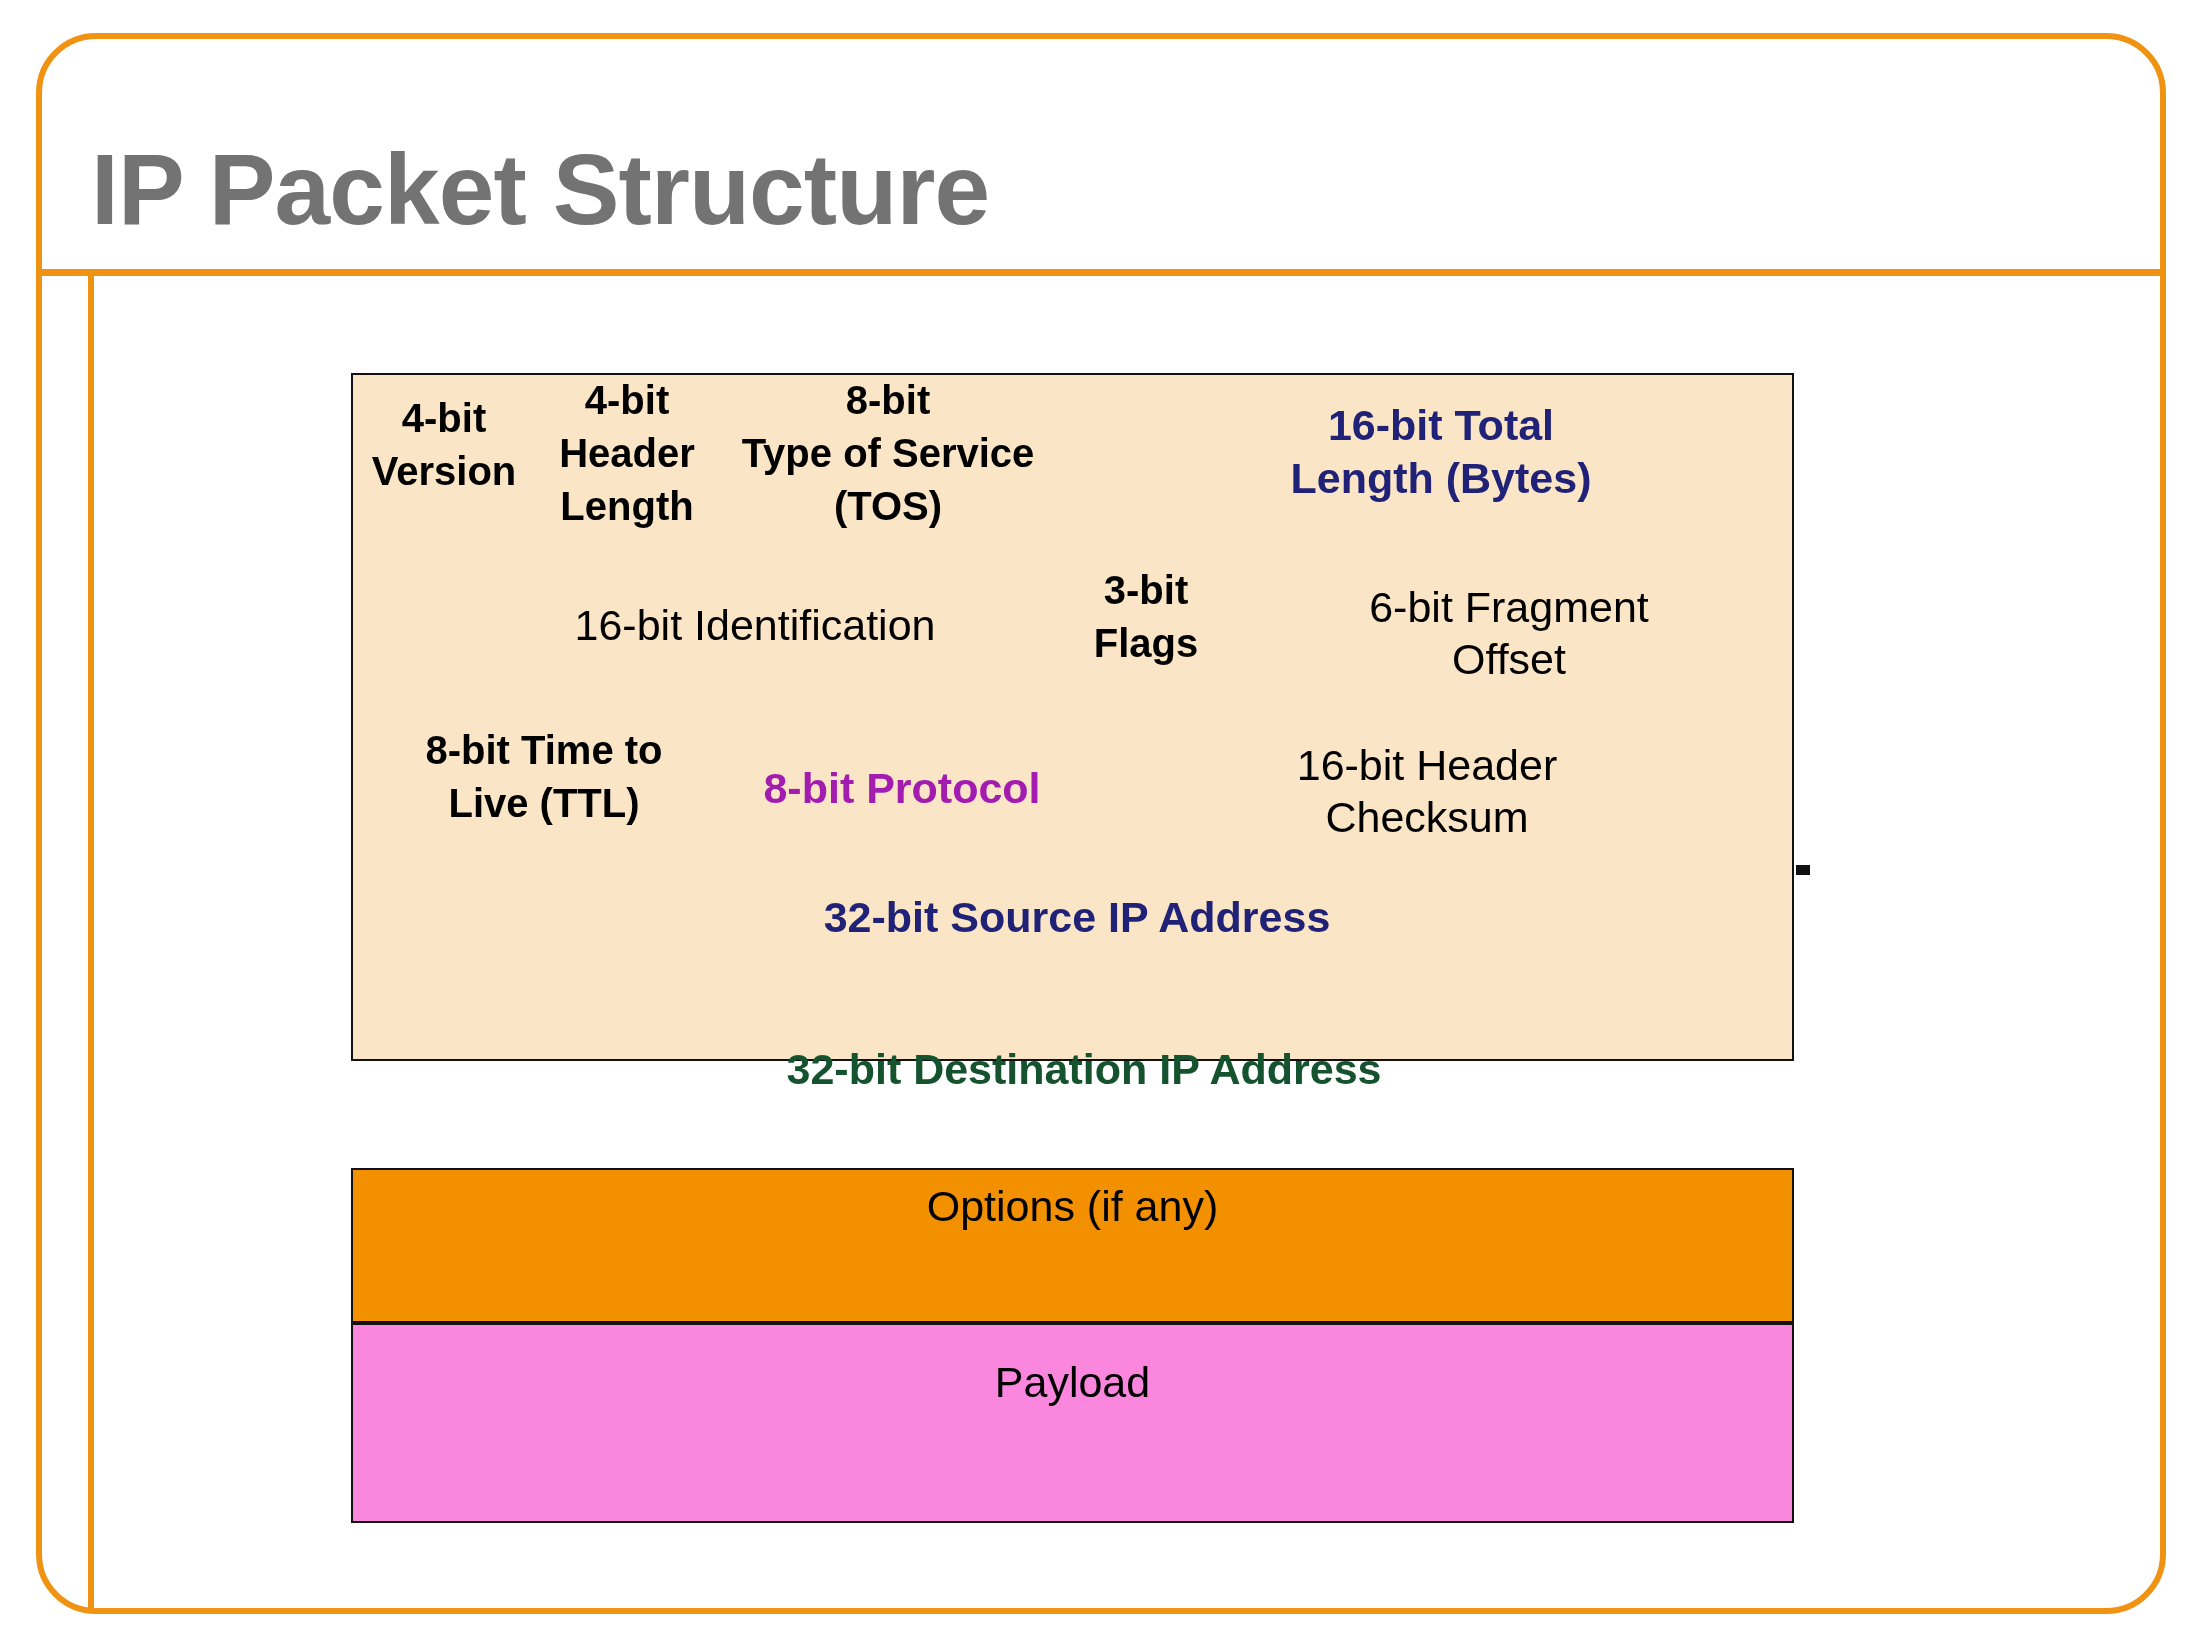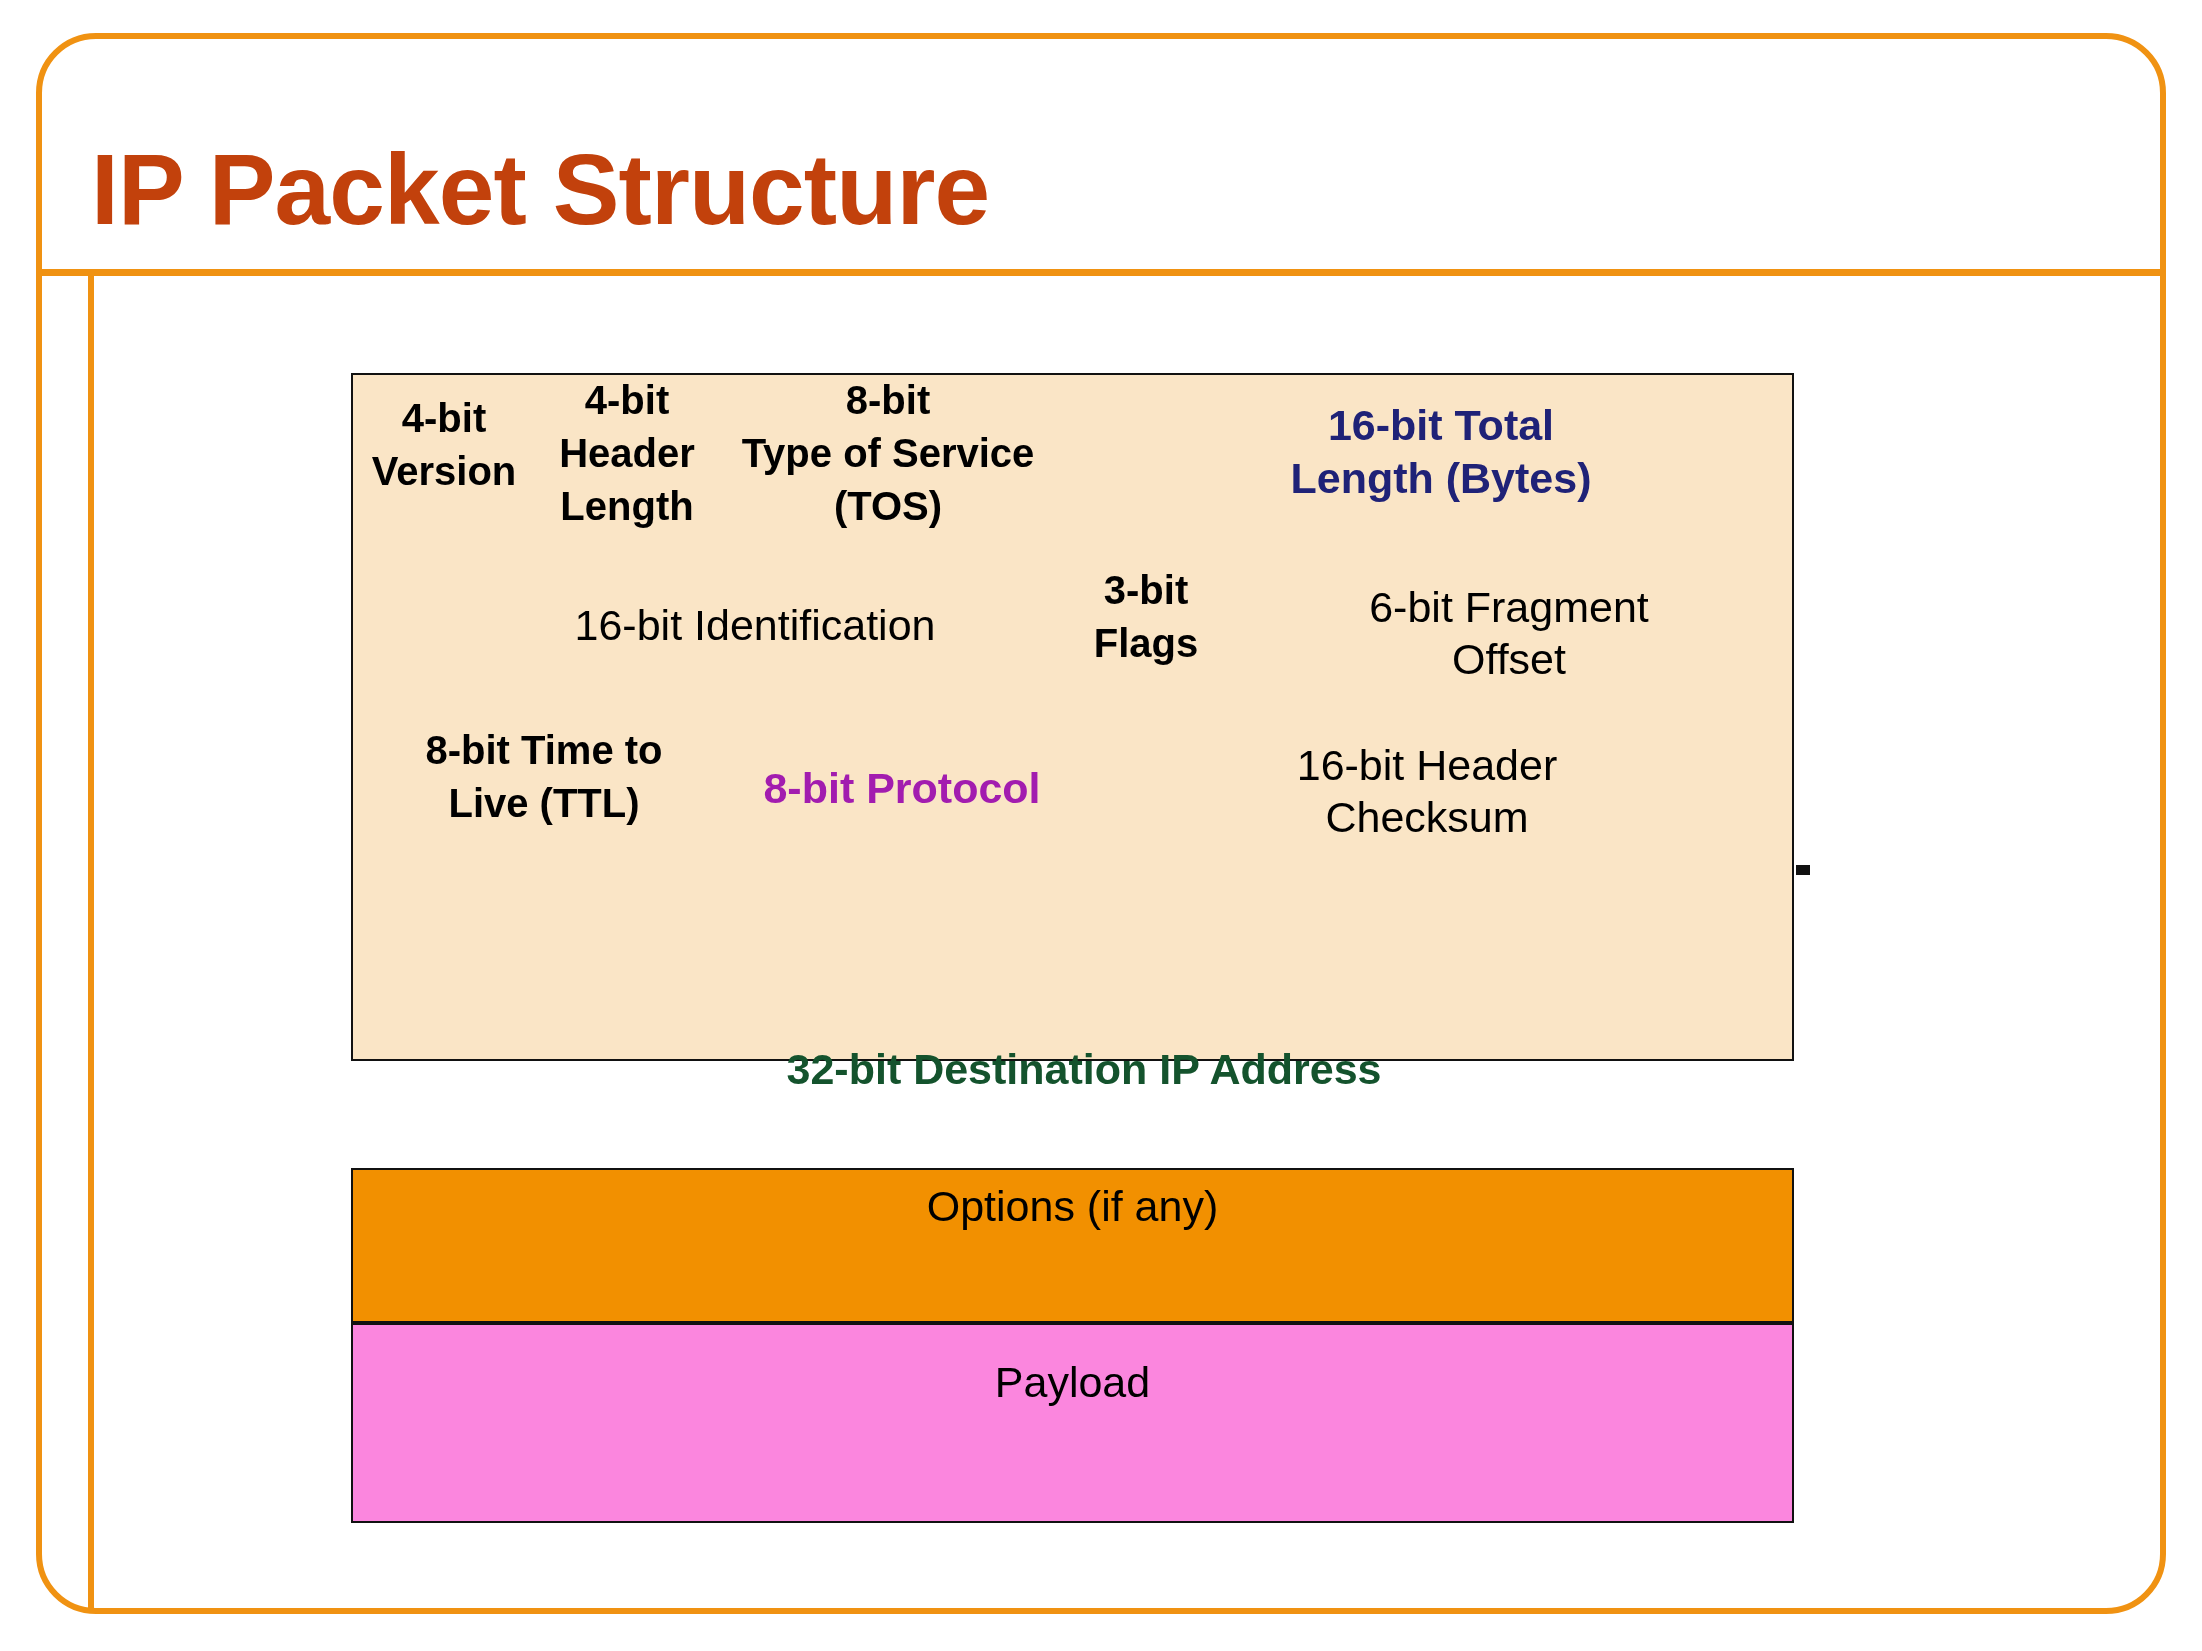--- a/index.html
+++ b/index.html
@@ -41,21 +41,21 @@
     position: absolute;
     left: 88px; top: 273px;
     width: 6px; height: 1335px;
     background: #F09212;
   }
   .title {
     position: absolute;
     left: 91px; top: 129px;
     font-size: 100px;
     font-weight: bold;
-    color: #c2410c;
+    color: #737373;
     letter-spacing: -0.9px;
     line-height: 120px;
     white-space: nowrap;
   }
   .box {
     position: absolute;
     box-sizing: border-box;
     border: 2.6px solid #111111;
   }
   .header-box  { left: 351px; top: 373px;  width: 1443px; height: 688px; }
@@ -125,20 +125,21 @@
 
     <div class="label fld-reg" style="left:1156px; top:258px;">6-bit Fragment Offset</div>
 
     <div class="label fld-bold" style="left:191px;  top:402px;">8-bit Time to
 Live (TTL)</div>
 
     <div class="label fld-navy" style="left: 549px; top: 413px; color: #a21caf;">8-bit Protocol</div>
 
     <div class="label fld-reg" style="left:1074px; top:416px;">16-bit Header Checksum</div>
 
+    <div class="label fld-navy" style="left: 724px; top: 542px; color: rgb(31, 34, 119);">32-bit Source IP Address</div>
 
     <div class="label fld-navy" style="left: 731px; top: 694px; color: #14532d;">32-bit Destination IP Address</div>
   </div>
 
   <div class="box options-box" style="background: rgb(242, 144, 0);">
     <div class="label fld-reg" style="left:50%; top:36px;">Options (if any)</div>
   </div>
 
   <div class="box payload-box" style="background: rgb(251, 134, 222);">
     <div class="label fld-reg" style="left:50%; top:57px;">Payload</div>

